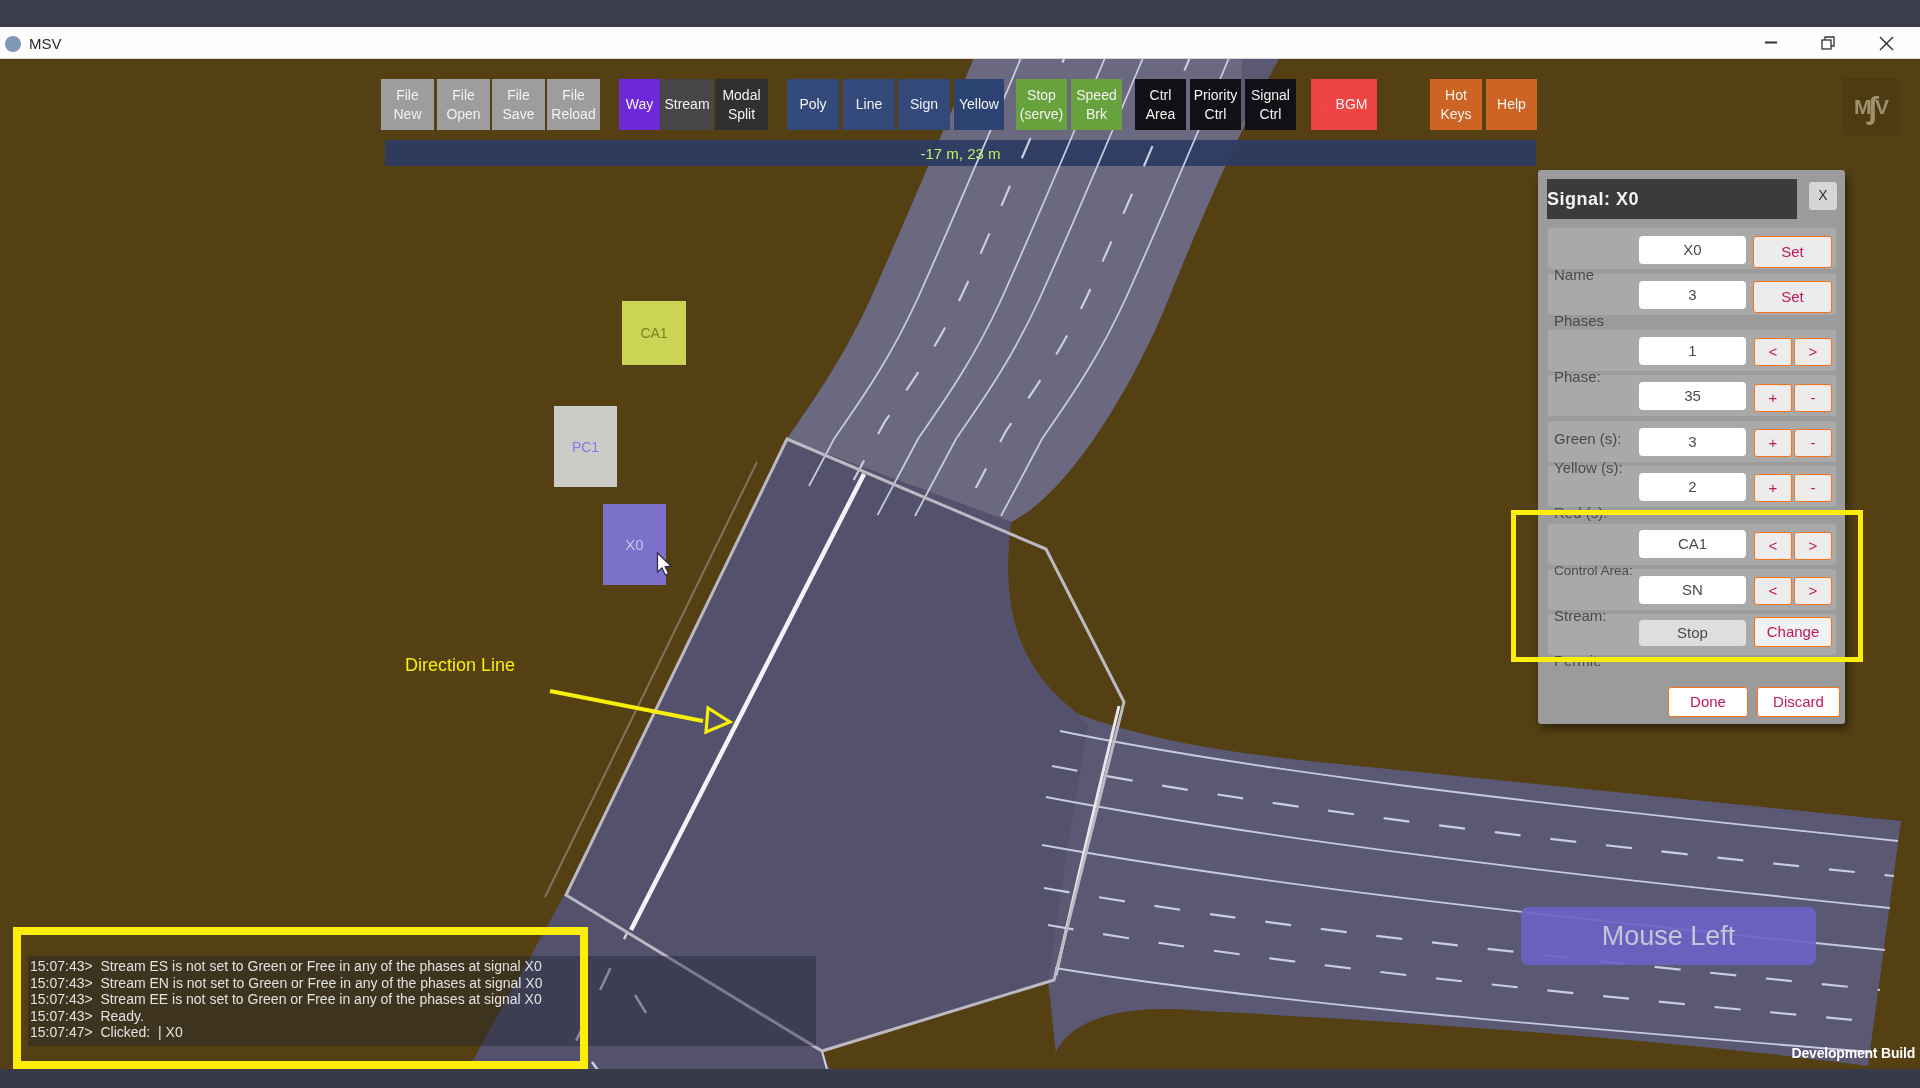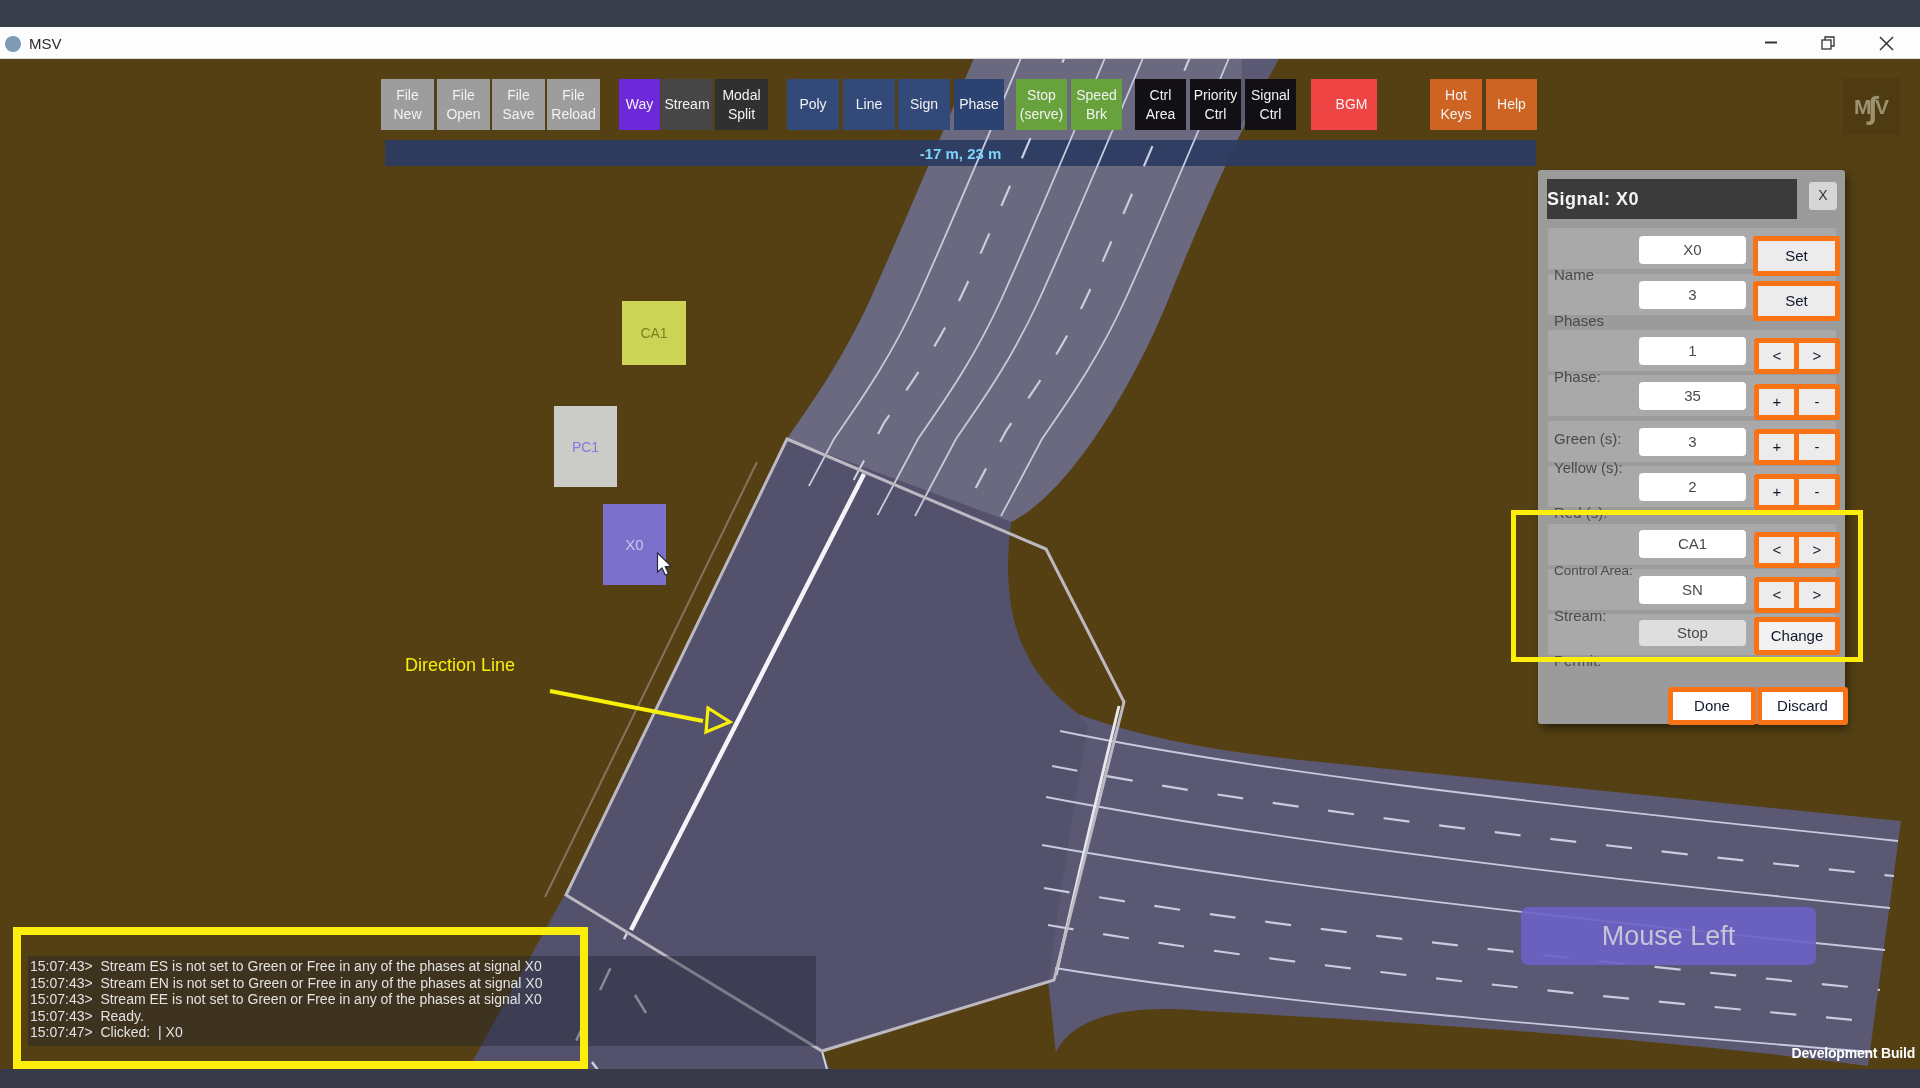--- a/index.html
+++ b/index.html
@@ -12,34 +12,34 @@
   #bottombar{left:0;top:1069px;width:1920px;height:19px;background:#383b47;}
   
   .tb{position:absolute;top:79px;height:51px;display:flex;align-items:center;justify-content:center;text-align:center;font-size:14px;line-height:19px;color:#f2f2f2;}
   .g1{background:#9d9d9d;}
   .g2{background:#3f3f3f;}
   .g3{background:#32497a;}
   .g4{background:#68a23d;}
   .g5{background:#121014;}
   .g6{background:#ef4444;}
   .g7{background:#cd6423;}
-  #bluebar{left:385px;top:140px;width:1151px;height:42px;color:#7dd3fc;font-size:15px;text-align:center;line-height:27px;font-weight:bold;}
+  #bluebar{left:385px;top:140px;width:1151px;height:42px;color:#bef264;font-size:15px;text-align:center;line-height:27px;font-weight:normal;}
   
   .maplabel{position:absolute;width:63px;height:81px;display:flex;align-items:center;justify-content:center;font-size:14px;}
   #lab-ca1{left:622px;top:301px;width:64px;height:64px;background:#ccd456;color:#7b811f;}
   #lab-pc1{left:554px;top:406px;background:#cbcbc7;color:#8478e2;}
   #lab-x0{left:603px;top:504px;background:#7b70ca;color:#c8c5ec;font-size:15px;}
   
   #panel{left:1538px;top:170px;width:307px;height:554px;background:#9b9b9b;border-radius:3px;box-shadow:3px 5px 9px rgba(0,0,0,0.45);}
   #ptitle{left:1547px;top:179px;width:250px;height:40px;background:#3b3b3b;color:#f4f4f4;font-size:18px;font-weight:bold;line-height:40px;letter-spacing:0.5px;}
   #pclose{left:1808px;top:181px;width:28px;height:28px;background:#d6d6d6;border:1px solid #9a9a9a;border-radius:4px;color:#333;font-size:14px;text-align:center;line-height:27px;}
   .prow{position:absolute;left:1548px;width:288px;height:41px;background:#a9a9a9;border-radius:2px;}
   .plab{position:absolute;left:1554px;font-size:15px;color:#4a4a4a;margin-top:25px;}
   .pinput{position:absolute;left:1639px;width:107px;height:28px;background:#fff;border-radius:4px;font-size:15px;color:#4a4a4a;text-align:center;line-height:28px;}
-  .pbtn{position:absolute;background:#ececec;border:5px solid #f97316;border-radius:3px;font-size:15px;color:#0f172a;text-align:center;}
+  .pbtn{position:absolute;background:#ececec;border:1px solid #f97316;border-radius:3px;font-size:15px;color:#be185d;text-align:center;}
   
   #logoverlay{left:28px;top:956px;width:788px;height:90px;background:rgba(30,32,48,0.4);}
   #logtext{left:30px;top:958px;font-size:14px;line-height:16.6px;color:#e2e2e2;white-space:pre;}
   .ybox{position:absolute;border:5px solid #fced0a;}
   #ybox1{left:13px;top:927px;width:559px;height:126px;border-width:8px;}
   #ybox2{left:1511px;top:510px;width:342px;height:142px;}
   #mouseleft{left:1521px;top:907px;width:295px;height:58px;background:rgba(108,98,198,0.9);border-radius:7px;color:#c7c4d8;font-size:27px;text-align:center;line-height:58px;}
   #devbuild{left:1655px;top:1045px;width:260px;font-size:14px;font-weight:bold;color:#fff;text-align:right;letter-spacing:-0.2px;}
   #msvlogo{left:1843px;top:78px;width:57px;height:57px;background:rgba(0,0,0,0.07);color:#9c926f;display:flex;align-items:center;justify-content:center;font-weight:bold;}
 </style>
@@ -128,21 +128,21 @@
 <div class="tb g1" style="left:381px;width:53px">File<br>New</div>
 <div class="tb g1" style="left:437px;width:53px">File<br>Open</div>
 <div class="tb g1" style="left:492px;width:53px">File<br>Save</div>
 <div class="tb g1" style="left:547px;width:53px">File<br>Reload</div>
 <div class="tb g2" style="left:619px;width:41px;background:#6d28d9">Way</div>
 <div class="tb g2" style="left:661px;width:52px;background:#464646">Stream</div>
 <div class="tb g2" style="left:715px;width:53px;background:#303030">Modal<br>Split</div>
 <div class="tb g3" style="left:787px;width:52px">Poly</div>
 <div class="tb g3" style="left:843px;width:52px">Line</div>
 <div class="tb g3" style="left:898px;width:52px">Sign</div>
-<div class="tb g3" style="left:954px;width:50px;background:#2c4270">Phase</div>
+<div class="tb g3" style="left:954px;width:50px;background:#2c4270">Yellow</div>
 <div class="tb g4" style="left:1016px;width:51px">Stop<br>(serve)</div>
 <div class="tb g4" style="left:1071px;width:51px">Speed<br>Brk</div>
 <div class="tb g5" style="left:1135px;width:51px">Ctrl<br>Area</div>
 <div class="tb g5" style="left:1190px;width:51px">Priority<br>Ctrl</div>
 <div class="tb g5" style="left:1245px;width:51px">Signal<br>Ctrl</div>
 <div class="tb g6" style="left:1311px;width:52px">Sim</div>
 <div class="tb g6" style="left:1326px;width:51px">BGM</div>
 <div class="tb g7" style="left:1430px;width:52px">Hot<br>Keys</div>
 <div class="tb g7" style="left:1486px;width:51px">Help</div>
 

